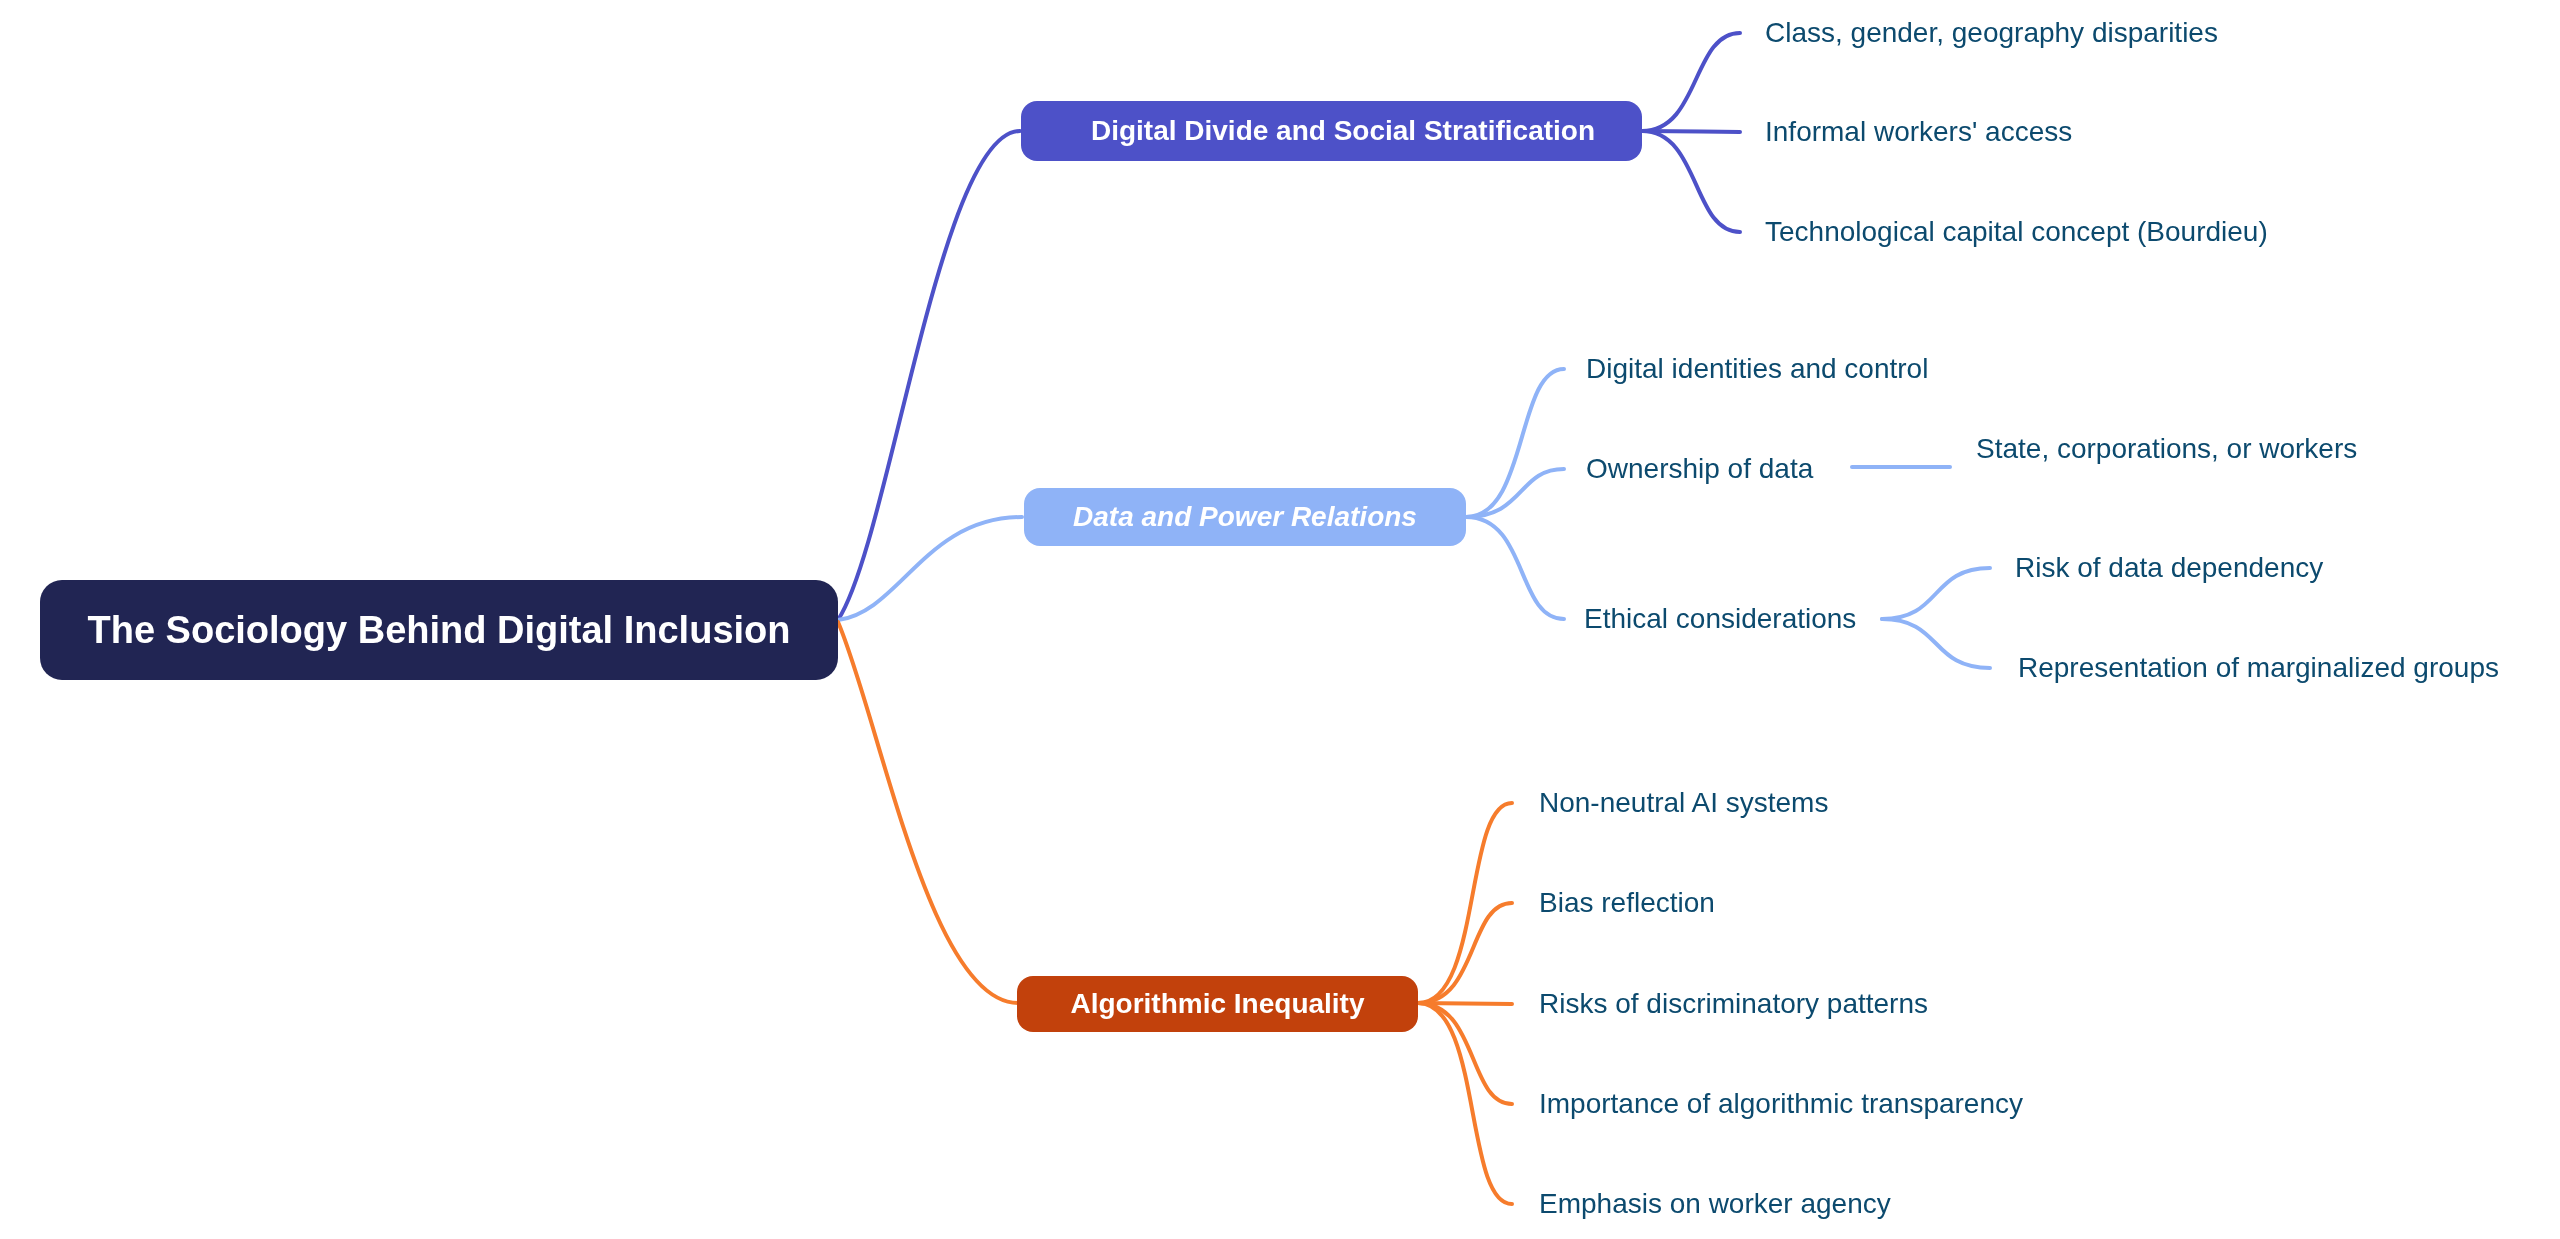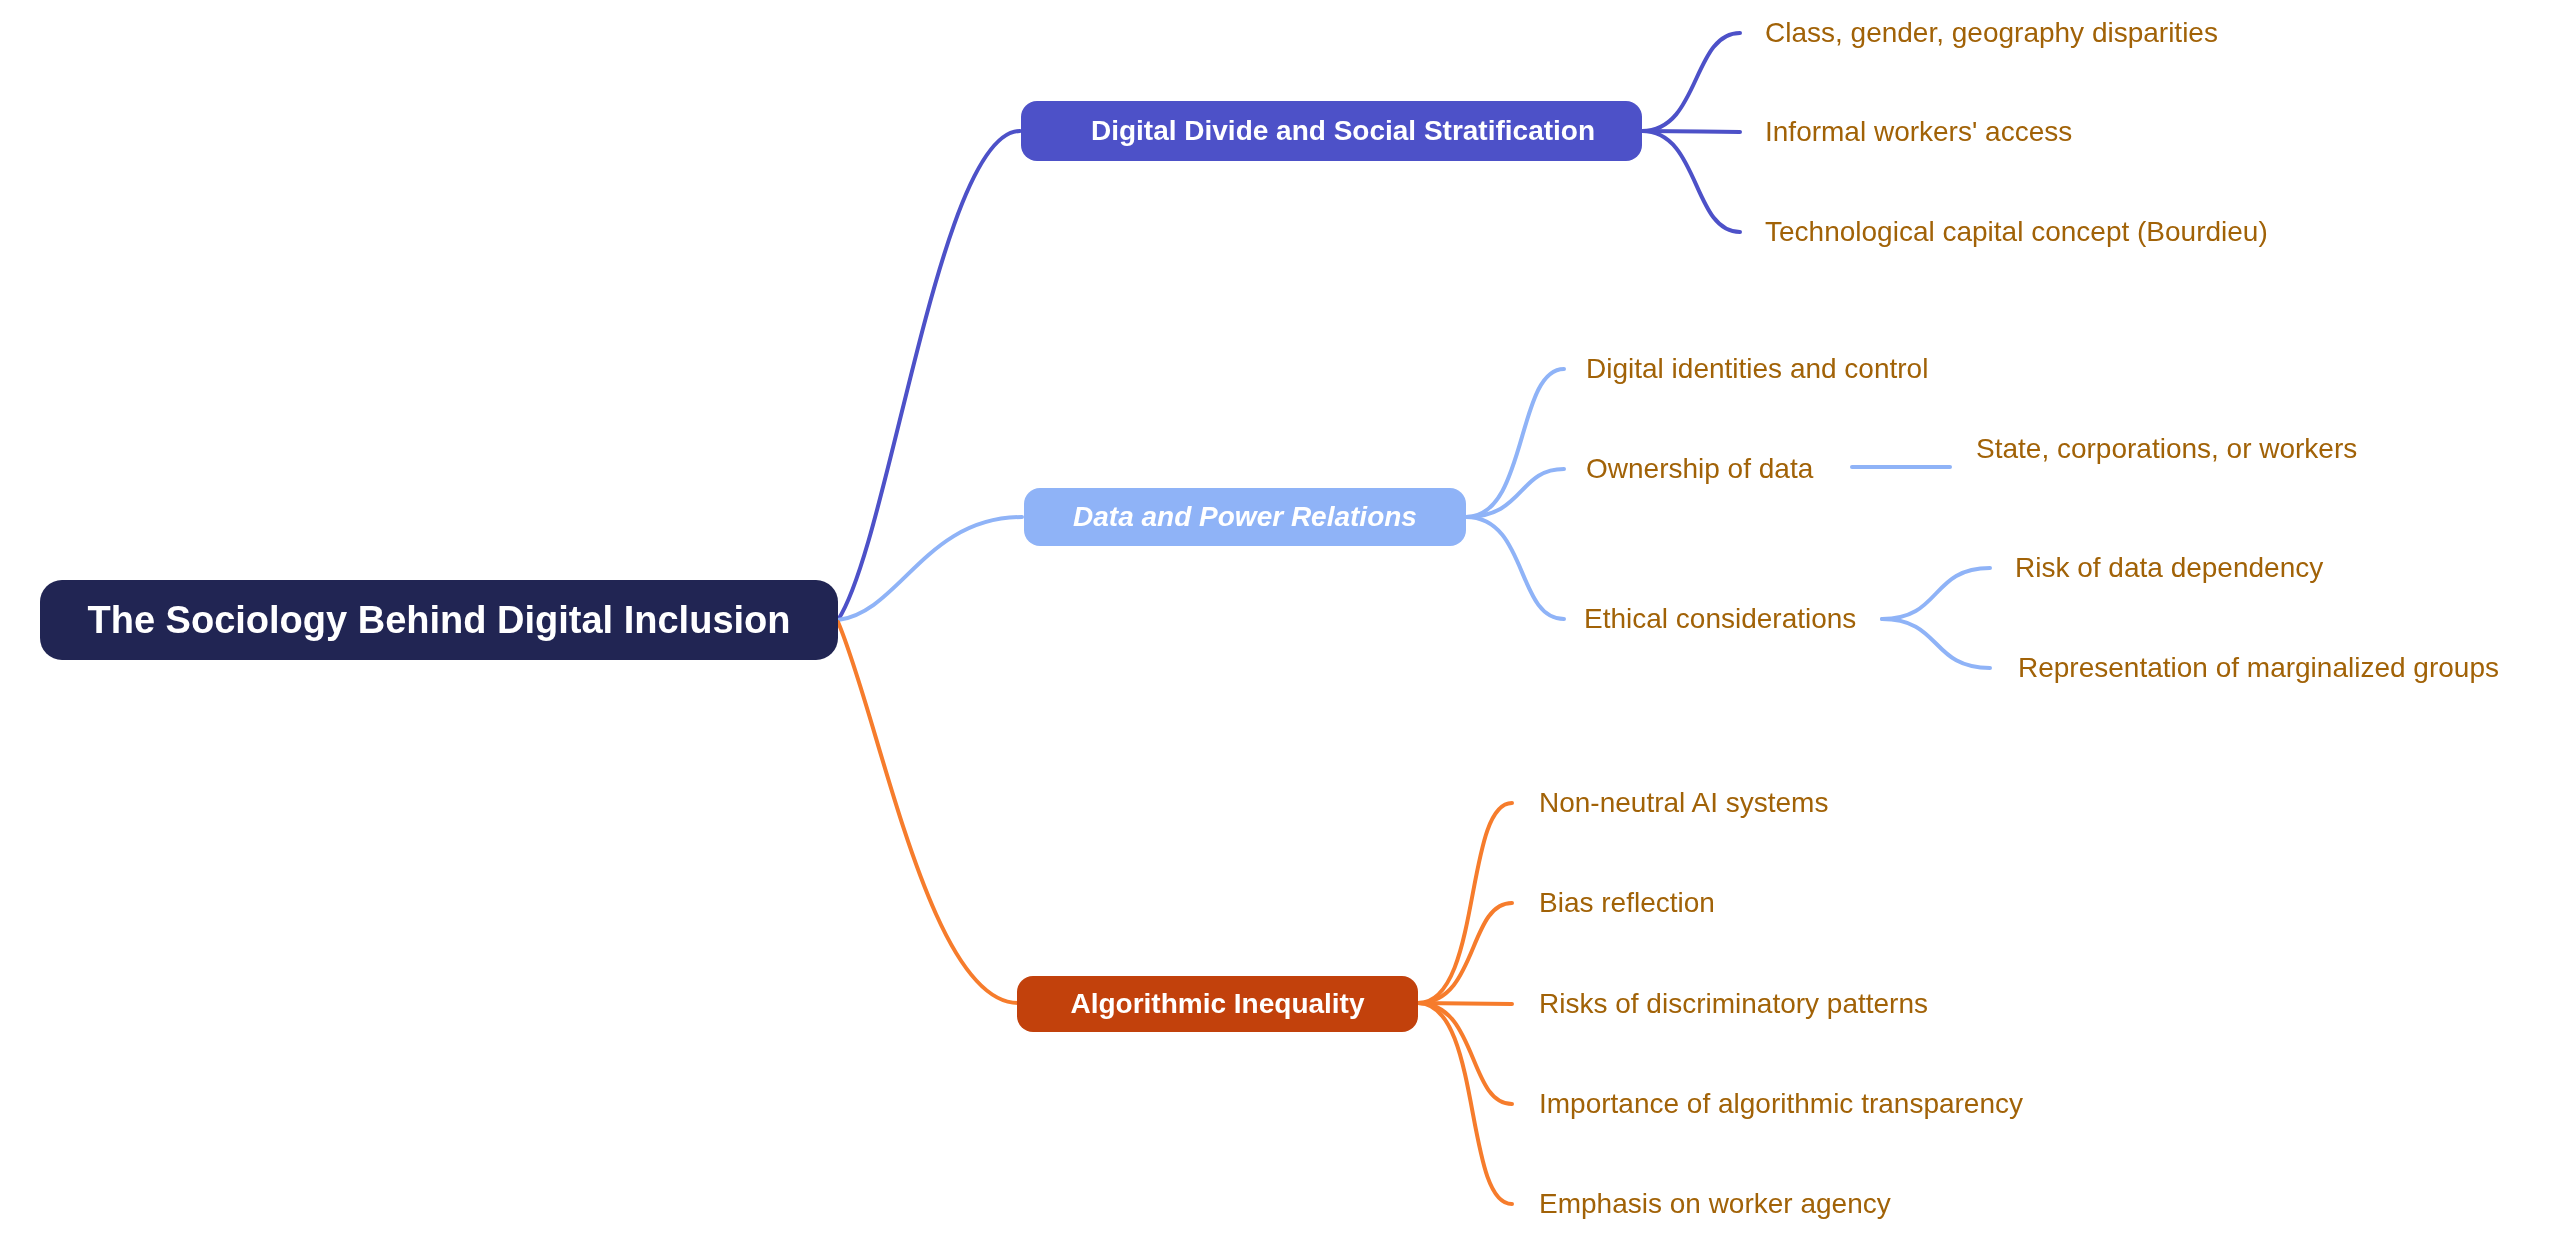--- a/index.html
+++ b/index.html
@@ -18,21 +18,21 @@
     width: 2560px; height: 1239px;
   }
   .edges path { fill: none; stroke-width: 4; stroke-linecap: round; }
   .node {
     position: absolute;
     display: flex; align-items: center; justify-content: center;
     color: #ffffff; font-weight: 700; white-space: nowrap;
     text-align: center;
   }
   .node.root {
-    left: 40px; top: 580px; width: 798px; height: 80px;
+    left: 40px; top: 580px; width: 798px; height: 100px;
     border-radius: 22px; font-size: 38px;
   }
   .node.branch { border-radius: 16px; font-size: 28px; }
   .node.b1 { left: 1021px; top: 101px; width: 621px; height: 60px; padding-left: 23px; }
   .node.b2 { left: 1024px; top: 488px; width: 442px; height: 58px; font-style: italic; }
   .node.b3 { left: 1017px; top: 976px; width: 401px; height: 56px; }
   .leaves { position: absolute; left: 0; top: 0; width: 2560px; height: 1239px; }
   .leaf {
     position: absolute; transform: translateY(-50%);
     font-size: 28px; line-height: 1.2; white-space: nowrap;
@@ -67,21 +67,21 @@
   </svg>
 
   <div class="node root" style="background-color: rgb(33, 37, 83);">The Sociology Behind Digital Inclusion</div>
 
   <div class="node branch b1" style="background-color: rgb(77, 81, 200);">Digital Divide and Social Stratification</div>
 
   <div class="node branch b2" style="background-color: rgb(143, 179, 247);">Data and Power Relations</div>
 
   <div class="node branch b3" style="background-color: #c2410c;">Algorithmic Inequality</div>
 
-  <div class="leaves" style="color: #a16207;">
+  <div class="leaves" style="color: #0c4a6e;">
 
     <div class="leaf" style="left:1765px; top:33px">Class, gender, geography disparities</div>
     <div class="leaf" style="left:1765px; top:132px">Informal workers' access</div>
     <div class="leaf" style="left:1765px; top:232px">Technological capital concept (Bourdieu)</div>
 
     <div class="leaf" style="left:1586px; top:369px">Digital identities and control</div>
     <div class="leaf" style="left:1586px; top:469px">Ownership of data</div>
     <div class="leaf" style="left:1976px; top:449px">State, corporations, or workers</div>
     <div class="leaf" style="left:1584px; top:619px">Ethical considerations</div>
     <div class="leaf" style="left:2015px; top:568px">Risk of data dependency</div>

